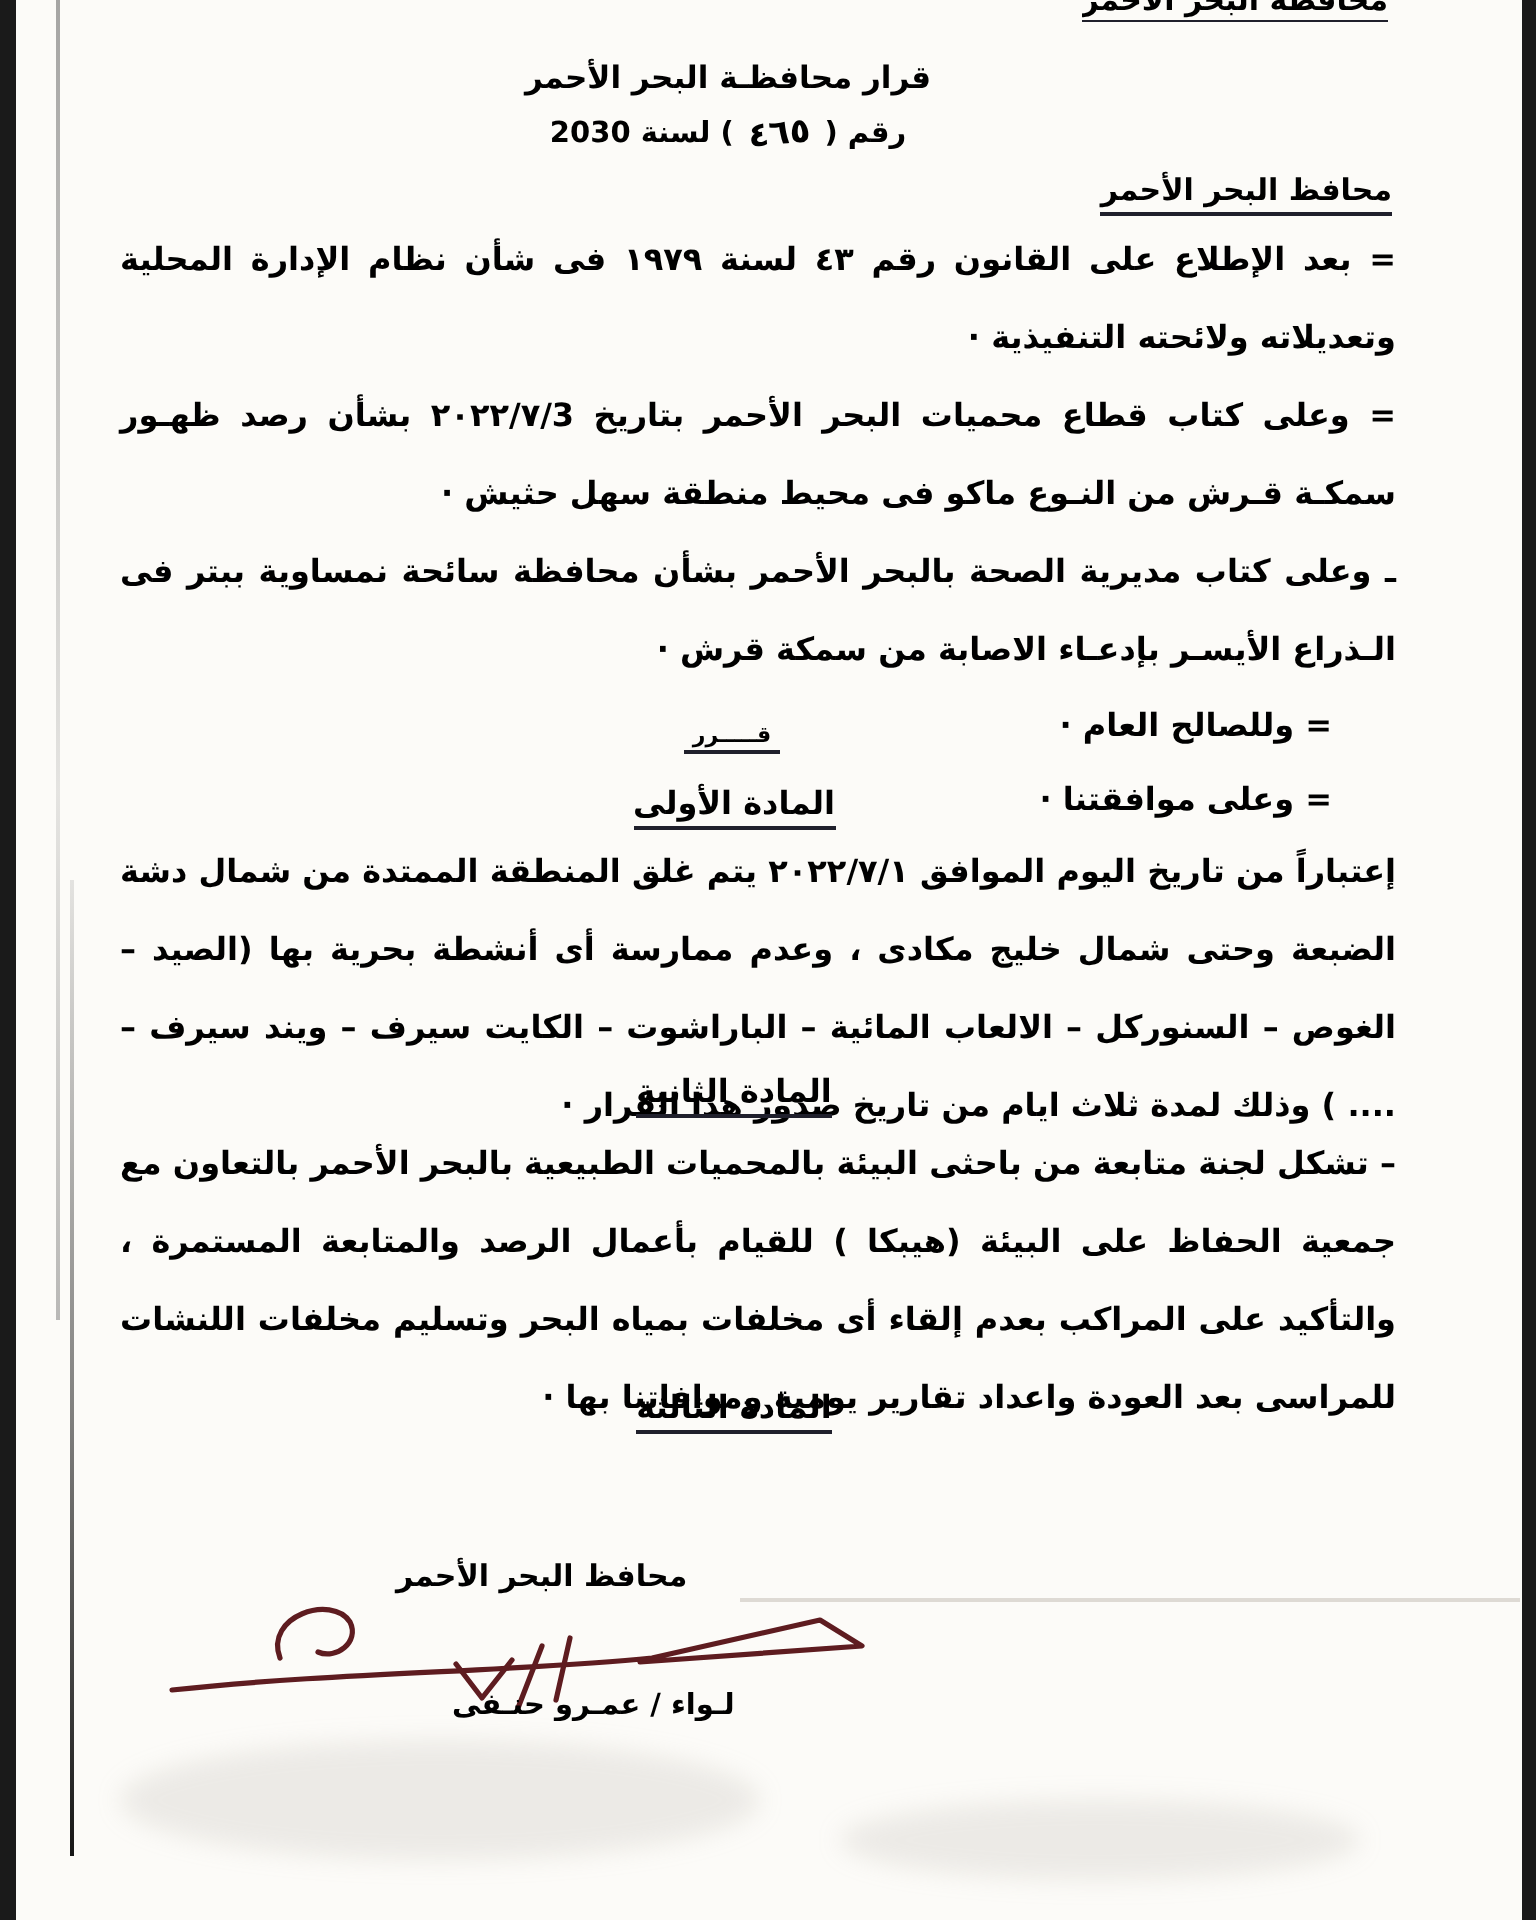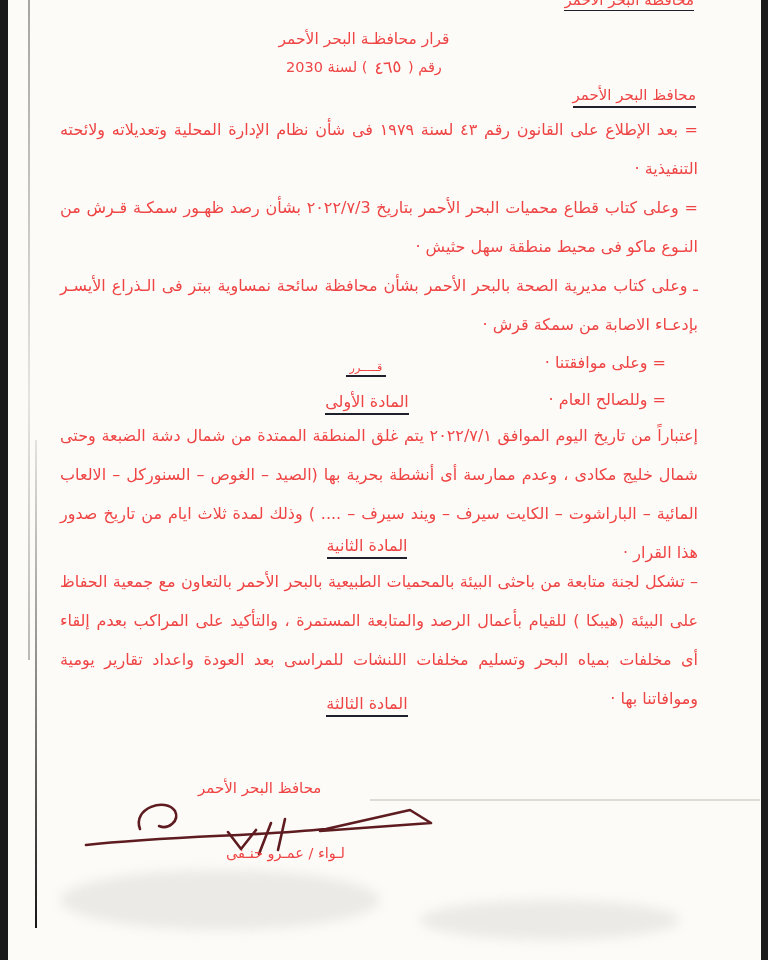--- a/index.html
+++ b/index.html
@@ -1,20 +1,20 @@
 <!DOCTYPE html>
 <html lang="ar"><head>
 <meta charset="utf-8">
 <style>
   html,body{margin:0;padding:0;background:#e8e6e2;}
   .page{
     position:relative;width:768px;height:960px;overflow:hidden;
     background:#fcfbf8;
     font-family:"DejaVu Sans","Liberation Sans",sans-serif;
-    font-weight:normal;color:#ef4444;direction:rtl;
+    font-weight:bold;color:#000000;direction:rtl;
   }
   
   .edge-left{position:absolute;left:0;top:0;width:8px;height:100%;background:#1a1a1a;}
   .edge-right{position:absolute;right:0;top:0;width:7px;height:100%;background:#1a1a1a;}
   
   .streak-a{position:absolute;left:28px;top:0;width:2px;height:660px;
     background:linear-gradient(to bottom,rgba(60,60,60,.45),rgba(60,60,60,.12) 60%,rgba(60,60,60,.35));}
   .streak-b{position:absolute;left:35px;top:440px;width:2px;height:488px;
     background:linear-gradient(to bottom,rgba(50,50,50,.12),rgba(25,25,25,.55) 55%,rgba(10,10,10,.95));}
   
@@ -91,22 +91,22 @@
       </div>
     </div>
   </div>
 
   <div class="govheader">محافظ البحر الأحمر</div>
 
   <div class="preamble">
     <p>= بعد الإطلاع على القانون رقم ٤٣ لسنة ١٩٧٩ فى شأن نظام الإدارة المحلية وتعديلاته ولائحته التنفيذية ·</p>
     <p>= وعلى كتاب قطاع محميات البحر الأحمر بتاريخ ٢٠٢٢/٧/3 بشأن رصد ظهـور سمكـة قـرش من النـوع ماكو فى محيط منطقة سهل حثيش ·</p>
     <p>ـ وعلى كتاب مديرية الصحة بالبحر الأحمر بشأن محافظة سائحة نمساوية ببتر فى الـذراع الأيسـر بإدعـاء الاصابة من سمكة قرش ·</p>
+    <p class="short">= وللصالح العام ·</p>
     <p class="short">= وعلى موافقتنا ·</p>
-    <p class="short">= وللصالح العام ·</p>
   </div>
 
   <div class="decree">
     <span>قـــــرر</span>
   </div>
 
   <div class="art-head h1">
     <span>المادة الأولى</span>
   </div>
   <p class="art-body b1">إعتباراً من تاريخ اليوم الموافق ٢٠٢٢/٧/١ يتم غلق المنطقة الممتدة من شمال دشة الضبعة وحتى شمال خليج مكادى ، وعدم ممارسة أى أنشطة بحرية بها (الصيد – الغوص – السنوركل – الالعاب المائية – الباراشوت – الكايت سيرف – ويند سيرف – .... ) وذلك لمدة ثلاث ايام من تاريخ صدور هذا القرار ·</p>

